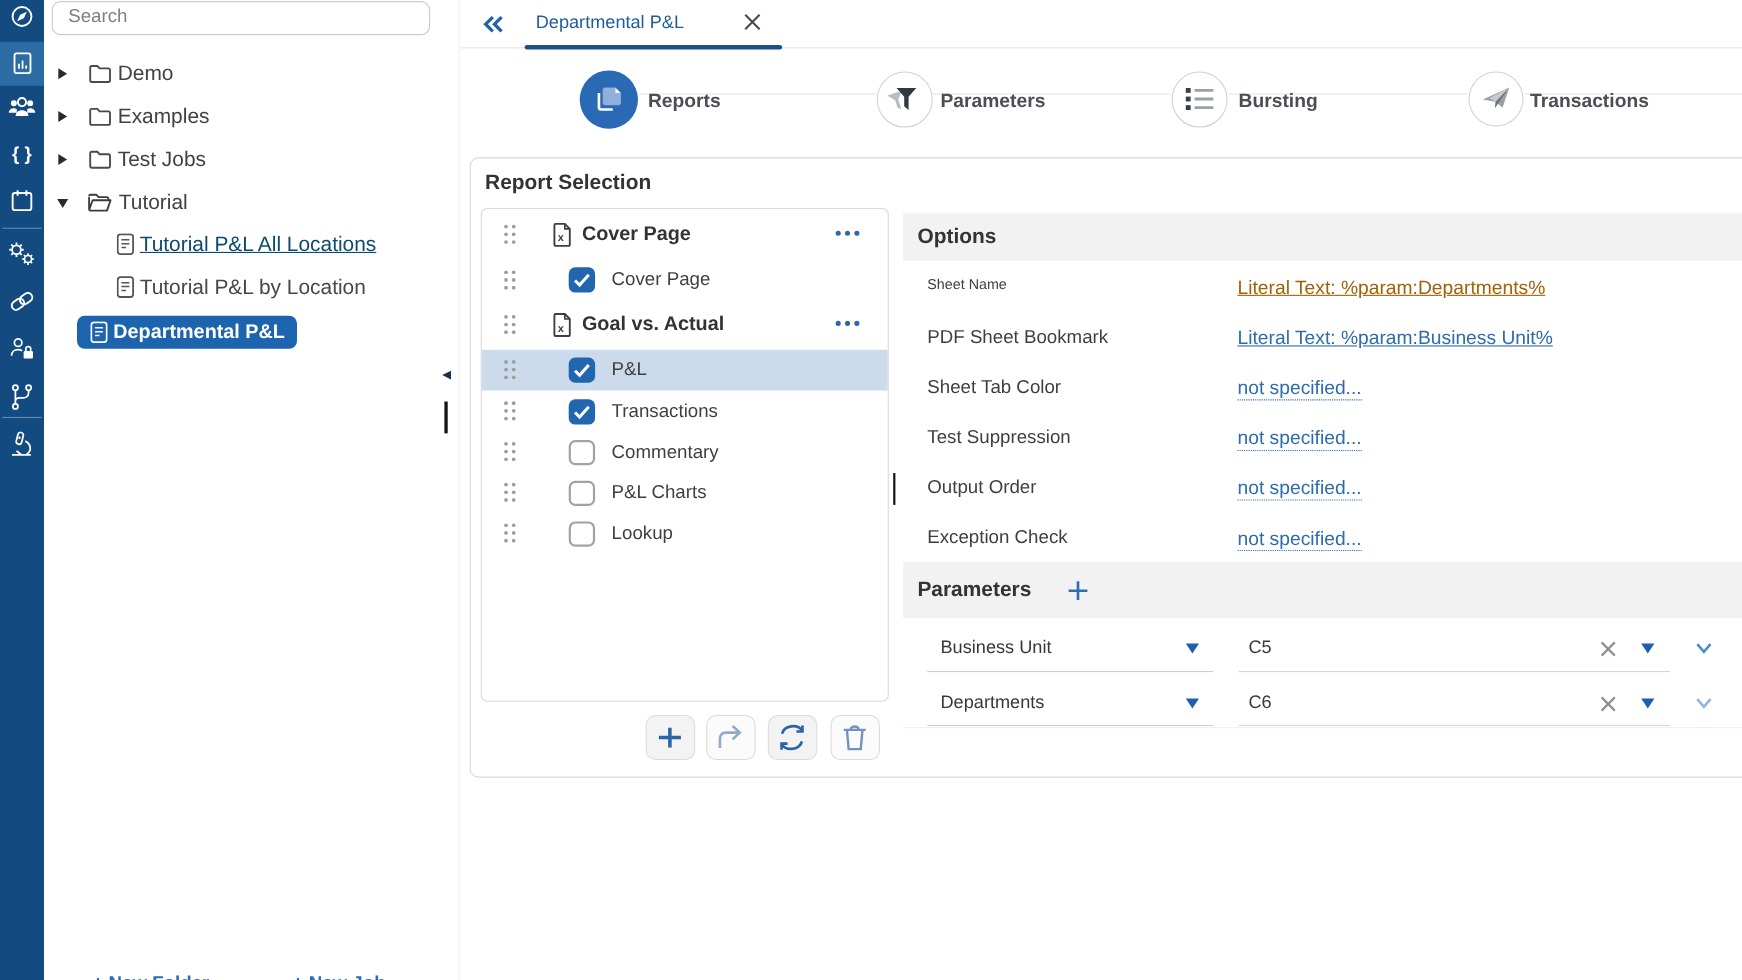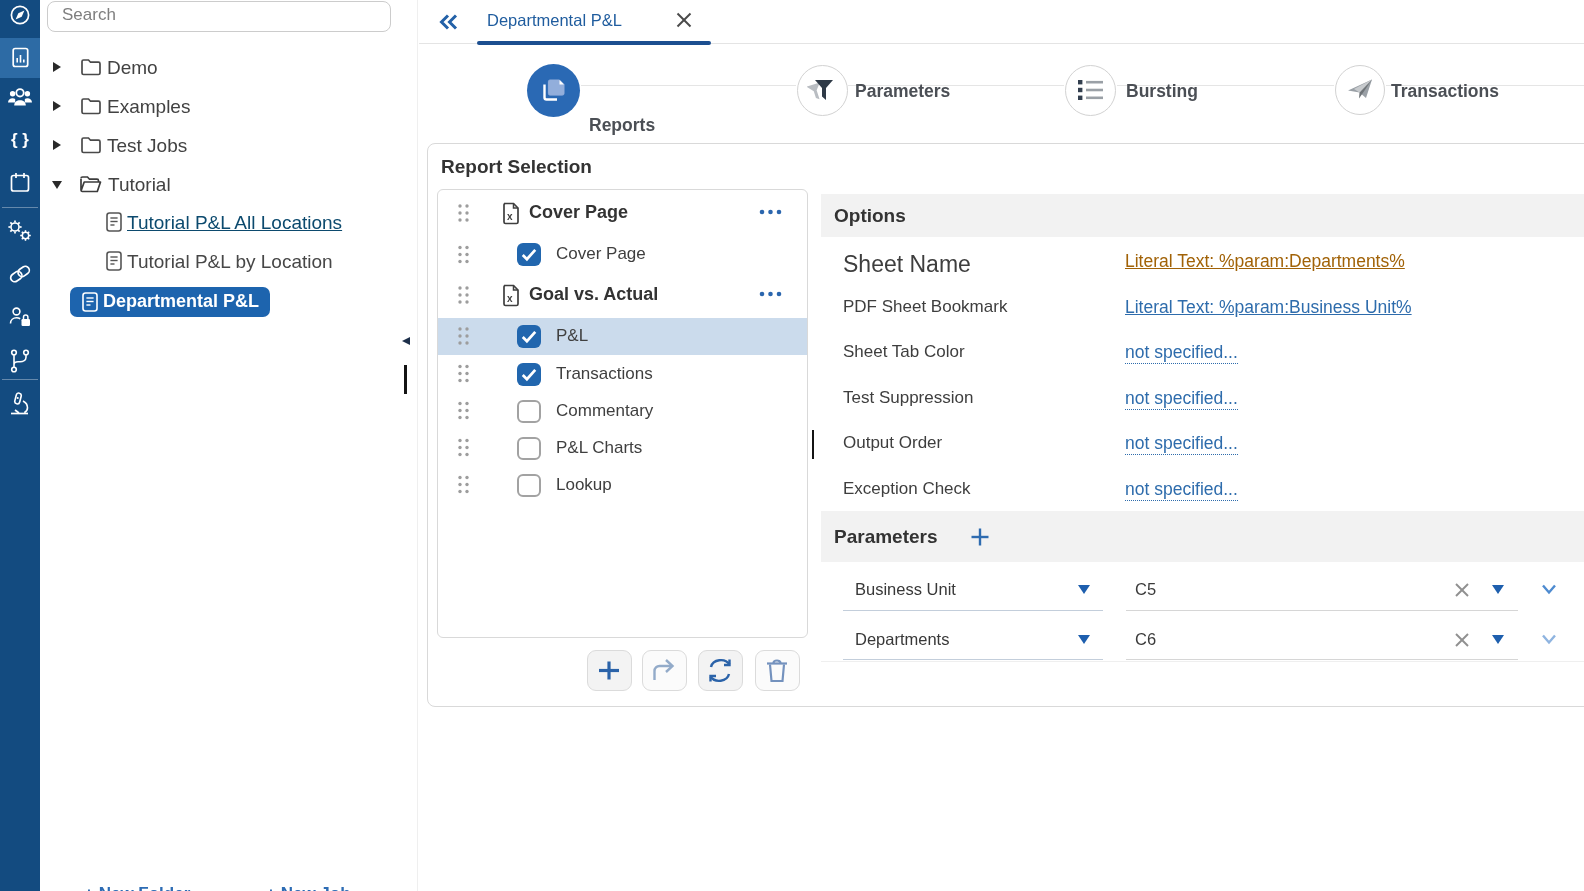--- a/index.html
+++ b/index.html
@@ -177,21 +177,21 @@
   <div class="abs" style="left:848px;top:85px;width:216px;height:1.3px;background:#e5e5e5;"></div>
   <div class="abs" style="left:1117px;top:85px;width:217px;height:1.3px;background:#e5e5e5;"></div>
   <div class="abs" style="left:1386px;top:85px;width:198px;height:1.3px;background:#e5e5e5;"></div>
 
   <div class="abs" style="left:527px;top:63.5px;width:53px;height:53px;border-radius:50%;background:#2a69b4;"></div>
   <svg class="abs" style="left:540px;top:76px;" width="28" height="28" viewBox="0 0 28 28">
     <path d="M4.5 8.5 V21.5 a2 2 0 0 0 2 2 H17" fill="none" stroke="#fff" stroke-width="2.4"></path>
     <path d="M10 4 h9.5 L24 8.5 V17.5 a1.6 1.6 0 0 1-1.6 1.6 H10 A1.6 1.6 0 0 1 8.4 17.5 V5.6 A1.6 1.6 0 0 1 10 4 Z" fill="#92aedb" stroke="#92aedb"></path>
     <path d="M19.5 4 L24 8.5 h-4.5 Z" fill="#fff"></path>
   </svg>
-  <div class="abs" style="left:589px;top:81px;font-size:17.5px;font-weight:bold;color:#4b4f55;margin-top:34px;">Reports</div>
+  <div class="abs" style="left:589px;top:81px;font-size:17.5px;font-weight:bold;color:#4b4f55;">Reports</div>
 
   <div class="abs" style="left:796.5px;top:64.5px;width:51px;height:51px;border-radius:50%;background:#fff;border:1.6px solid #d2d2d2;"></div>
   <svg class="abs" style="left:807px;top:76px;" width="30" height="28" viewBox="0 0 30 28">
     <path d="M2 6 h14 l-5.5 6.5 V22 l-3-2.5 V12.5 Z" fill="#b9bdc2" transform="rotate(-18 9 14) translate(-1 2)"></path>
     <path d="M8 4 h18 l-7 8 V24 l-4-3.5 V12 Z" fill="#2f3a47"></path>
   </svg>
   <div class="abs" style="left:855px;top:81px;font-size:17.5px;font-weight:bold;color:#4b4f55;">Parameters</div>
 
   <div class="abs" style="left:1064.5px;top:64.5px;width:51px;height:51px;border-radius:50%;background:#fff;border:1.6px solid #d2d2d2;"></div>
   <svg class="abs" style="left:1077px;top:77px;" width="27" height="26" viewBox="0 0 27 26">
@@ -311,21 +311,21 @@
   <div class="abs" style="left:754.5px;top:649.5px;width:45px;height:41.5px;border:1.6px solid #dbdbdb;border-radius:9px;background:#fbfbfb;"></div>
   <svg class="abs" style="left:766px;top:658px;" width="22" height="25" viewBox="0 0 22 25">
     <path d="M4 6.5 L5.5 23 h11 L18 6.5" fill="none" stroke="#7492be" stroke-width="2.2"></path>
     <line x1="1" y1="5.5" x2="21" y2="5.5" stroke="#7492be" stroke-width="2.2"></line>
     <path d="M7.5 5 a3.5 2.5 0 0 1 7 0" fill="none" stroke="#7492be" stroke-width="2.2"></path>
   </svg>
 
   <div class="abs" style="left:821px;top:194px;width:763px;height:43px;background:#f2f2f2;"></div>
   <div class="abs" style="left:834px;top:205px;font-size:19px;font-weight:bold;color:#333;">Options</div>
 
-  <div class="abs" style="left:843px;top:251px;font-size:23px;color:#3e3e3e;">Sheet Name</div>
+  <div class="abs" style="left:843px;top:251px;font-size:13px;color:#3e3e3e;">Sheet Name</div>
   <div class="abs" style="left:1125px;top:251px;font-size:17.5px;color:#a16207;text-decoration:underline;">Literal Text: %param:Departments%</div>
   <div class="abs" style="left:843px;top:296.5px;font-size:17px;color:#3e3e3e;">PDF Sheet Bookmark</div>
   <div class="abs" style="left:1125px;top:296.5px;font-size:17.5px;color:#2e6cac;text-decoration:underline;">Literal Text: %param:Business Unit%</div>
   <div class="abs" style="left:843px;top:342px;font-size:17px;color:#3e3e3e;">Sheet Tab Color</div>
   <div class="abs" style="left:1125px;top:342px;font-size:17.5px;color:#2e6cac;border-bottom:1.4px dotted #2e6cac;padding-bottom:0px;">not specified...</div>
   <div class="abs" style="left:843px;top:387.5px;font-size:17px;color:#3e3e3e;">Test Suppression</div>
   <div class="abs" style="left:1125px;top:387.5px;font-size:17.5px;color:#2e6cac;border-bottom:1.4px dotted #2e6cac;padding-bottom:0px;">not specified...</div>
   <div class="abs" style="left:843px;top:433px;font-size:17px;color:#3e3e3e;">Output Order</div>
   <div class="abs" style="left:1125px;top:433px;font-size:17.5px;color:#2e6cac;border-bottom:1.4px dotted #2e6cac;padding-bottom:0px;">not specified...</div>
   <div class="abs" style="left:843px;top:478.5px;font-size:17px;color:#3e3e3e;">Exception Check</div>

